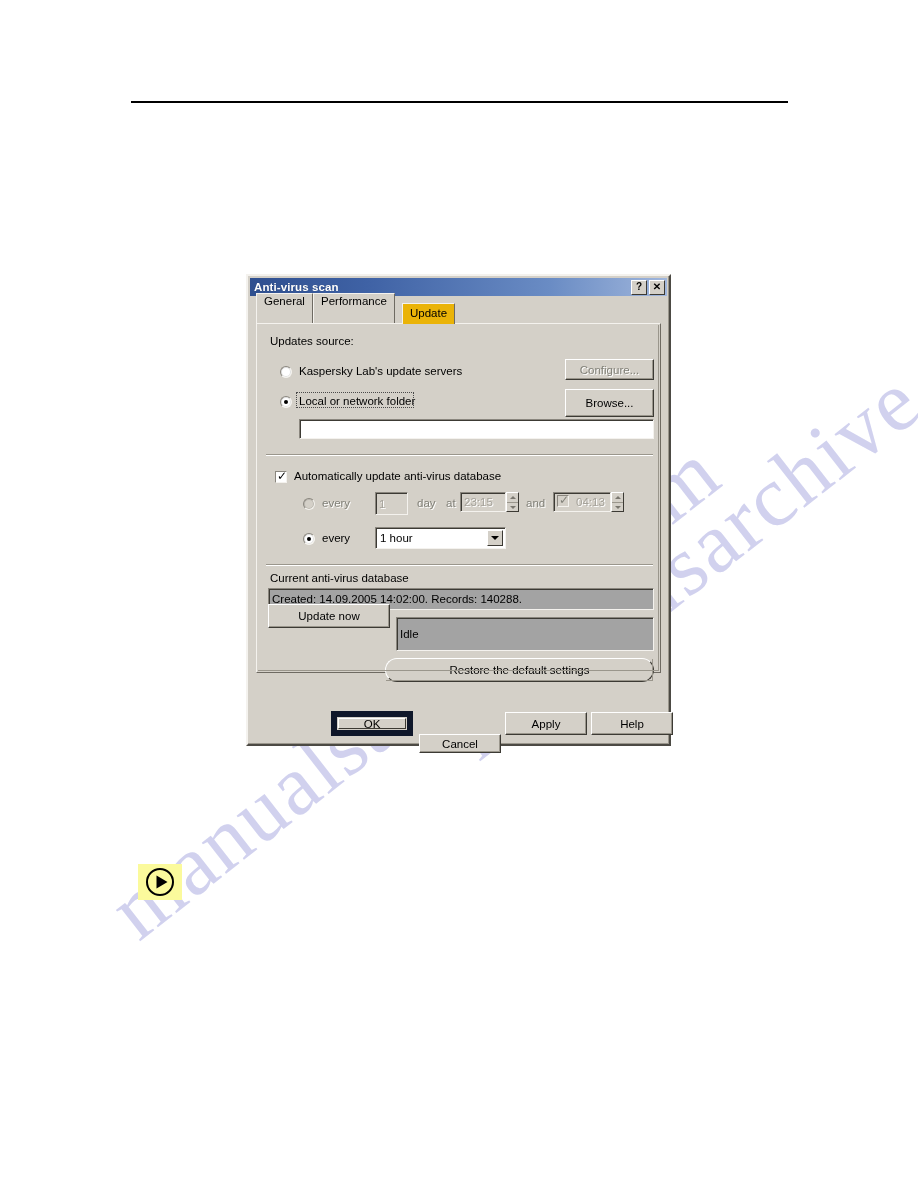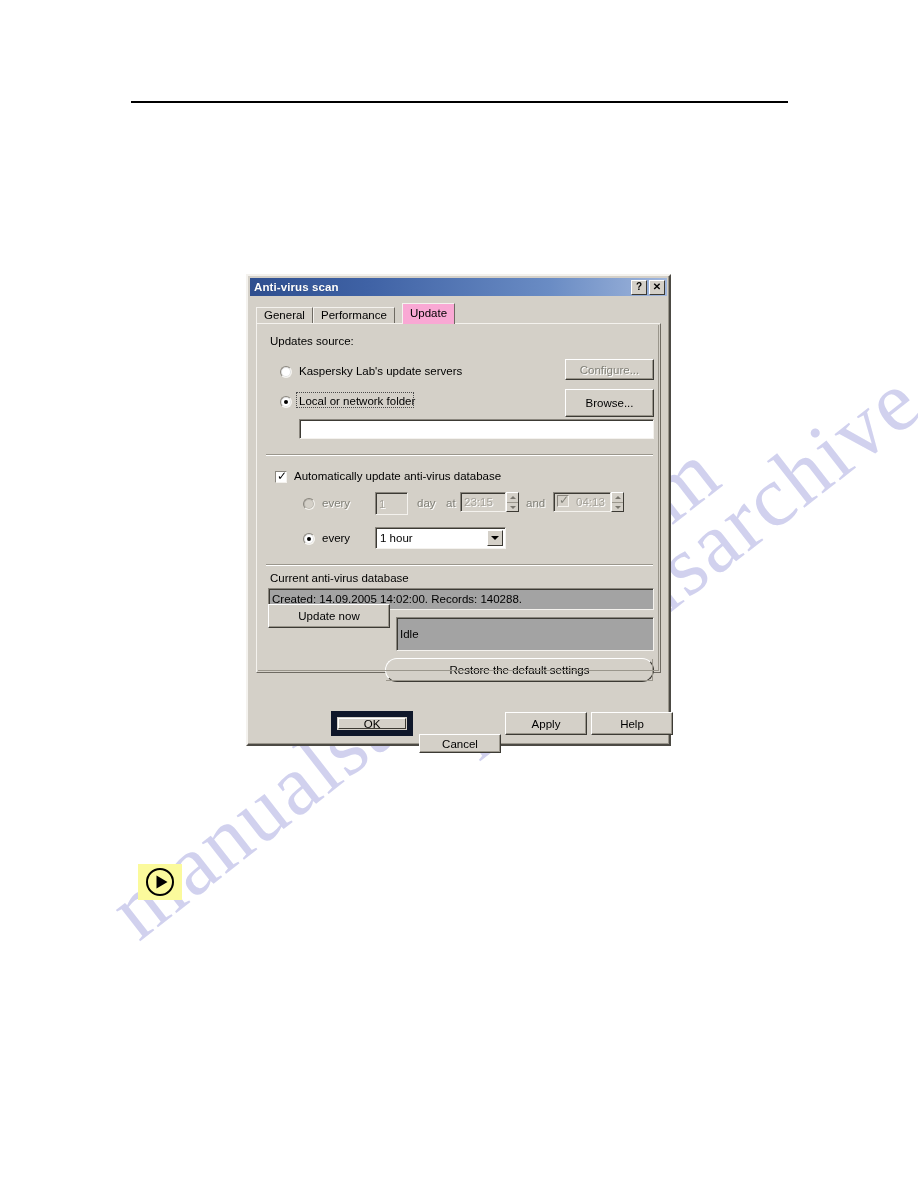--- a/index.html
+++ b/index.html
@@ -129,40 +129,40 @@
 
   
   .tabstrip {
     position: absolute;
     left: 8px; top: 28px;
     width: 405px; height: 20px;
   }
   .tab {
     position: absolute;
     bottom: 0;
-    height: 17px;
+    height: 31px;
     background: #d4d0c8;
     border-top: 1px solid #f4f2ee;
     border-left: 1px solid #f4f2ee;
     border-right: 1px solid #6e6a62;
     box-sizing: border-box;
     padding: 0 7px;
     font-size: 11.5px;
     line-height: 15px;
     color: #000;
     white-space: nowrap;
     cursor: default;
   }
   .tab.active {
     height: 21px;
     line-height: 19px;
     bottom: 0;
     z-index: 3;
     border-bottom: none;
-    background: #f9a8d4;
+    background: #eab308;
   }
 
   .tabpanel {
     position: absolute;
     left: 8px; top: 47px;
     width: 405px; height: 350px;
     background: #d4d0c8;
     border-top: 1px solid #f4f2ee;
     border-left: 1px solid #f4f2ee;
     border-right: 1px solid #6e6a62;

